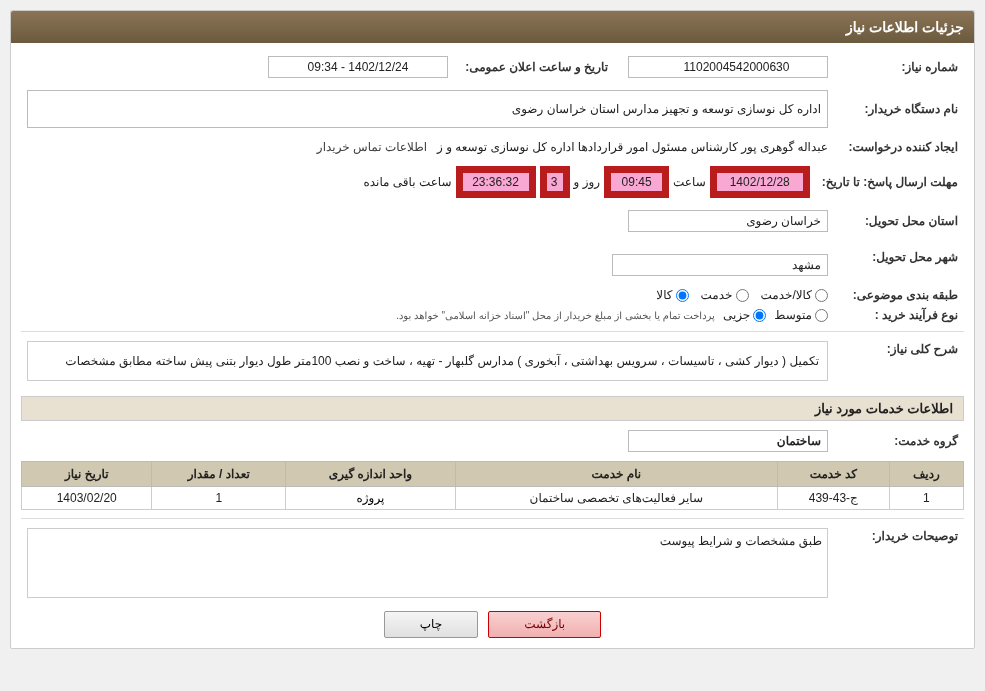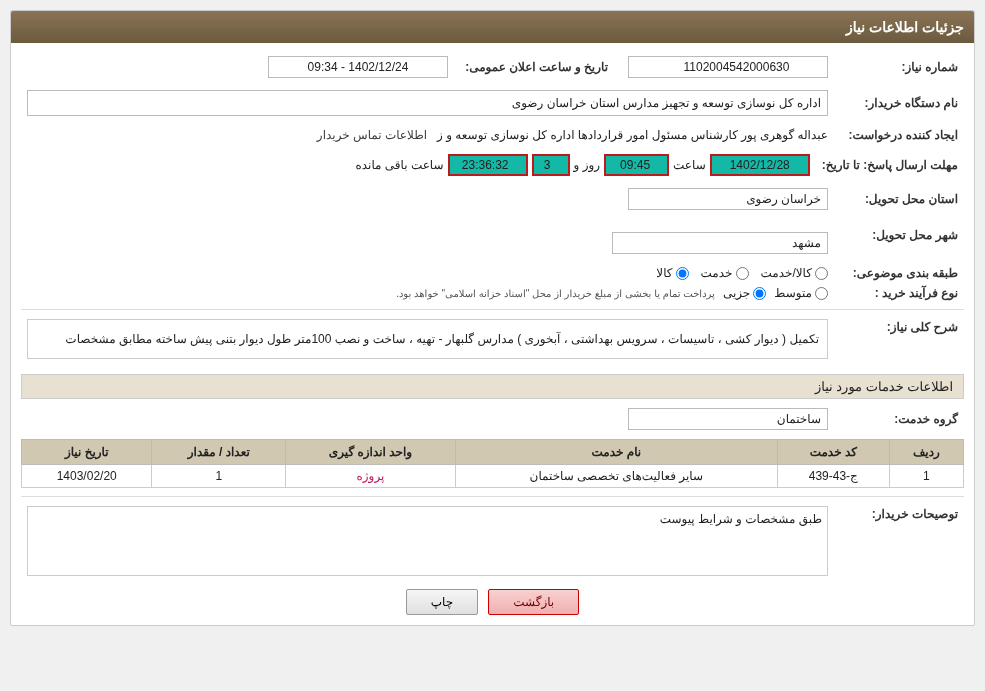--- a/index.html
+++ b/index.html
@@ -57,34 +57,34 @@
       background: #fff;
       padding: 3px 6px;
       min-height: 22px;
       display: inline-block;
       text-align: right;
     }
     .input-box-wide {
       width: 100%;
       border: 1px solid #bbb;
       background: #fff;
-      padding: 5px 6px;
+      padding: 11px 6px;
       min-height: 22px;
       display: block;
     }
     .row-flex {
       display: flex;
       align-items: center;
       gap: 4px;
     }
     .section-title {
       background: #e8e0d0;
       border: 1px solid #ccc;
       padding: 4px 10px;
-      font-weight: normal;
+      font-weight: bold;
       font-size: 13px;
       margin: 6px 0;
       text-align: right;
     }
     .blue-link {
       color: #404040;
       cursor: pointer;
     }
     .radio-group {
       display: flex;
@@ -111,44 +111,44 @@
       padding: 5px 8px;
       text-align: center;
       font-weight: bold;
     }
     .services-table td {
       border: 1px solid #ccc;
       padding: 4px 8px;
       text-align: center;
     }
     .services-table td.link-cell {
-      color: #be185d;
+      color: #000000;
     }
     .description-box {
       border: 1px solid #ccc;
       min-height: 70px;
       padding: 5px;
       background: #fff;
       width: 100%;
       text-align: right;
     }
     .button-row {
       text-align: center;
       margin-top: 10px;
       display: flex;
       justify-content: center;
       gap: 10px;
     }
     .btn {
-      padding: 5px 24px;
+      padding: 5px 35px;
       border: 1px solid #999;
       background: linear-gradient(to bottom, #f5f5f5, #e0e0e0);
       cursor: pointer;
       font-size: 12px;
-      font-family: Liberation Sans, sans-serif;
+      font-family: Liberation Serif, serif;
       border-radius: 2px;
     }
     .btn-back {
       background: linear-gradient(to bottom, #f9d0d0, #f0b0b0);
       border-color: #c00;
       color: #700;
     }
     .divider {
       border: none;
       border-top: 1px solid #ddd;
@@ -156,23 +156,23 @@
     }
     .bordered-section {
       border: 1px solid #ccc;
       padding: 12px 8px;
       margin-bottom: 6px;
     }
     .relative-wrap {
       position: relative;
     }
     .date-input {
-      border: 2px solid #b91c1c;
-      background: #14b8a6;
-      padding: 2px 17px;
+      border: 7px solid #b91c1c;
+      background: #f9a8d4;
+      padding: 2px 5px;
       min-height: 22px;
       display: inline-block;
     }
   </style>
 </head>
 <body>
 
 <div class="page-wrapper">
   <div class="main-panel relative-wrap">
     <div class="panel-header">جزئیات اطلاعات نیاز</div>
@@ -310,21 +310,21 @@
       </tbody>
         </table>
 
       <div class="section-title">اطلاعات خدمات مورد نیاز</div>
 
       <table class="info-table">
         <tbody>
             <tr>
           <td class="label-cell">گروه خدمت:</td>
           <td class="value-cell">
-            <div class="input-box" style="width:200px;">ساختمان</div>
+            <div class="input-box" style="width:200px;font-weight:bold;">ساختمان</div>
           </td>
         </tr>
       </tbody>
         </table>
 
       <table class="services-table">
         <thead>
           <tr>
             <th>ردیف</th>
             <th>کد خدمت</th>

